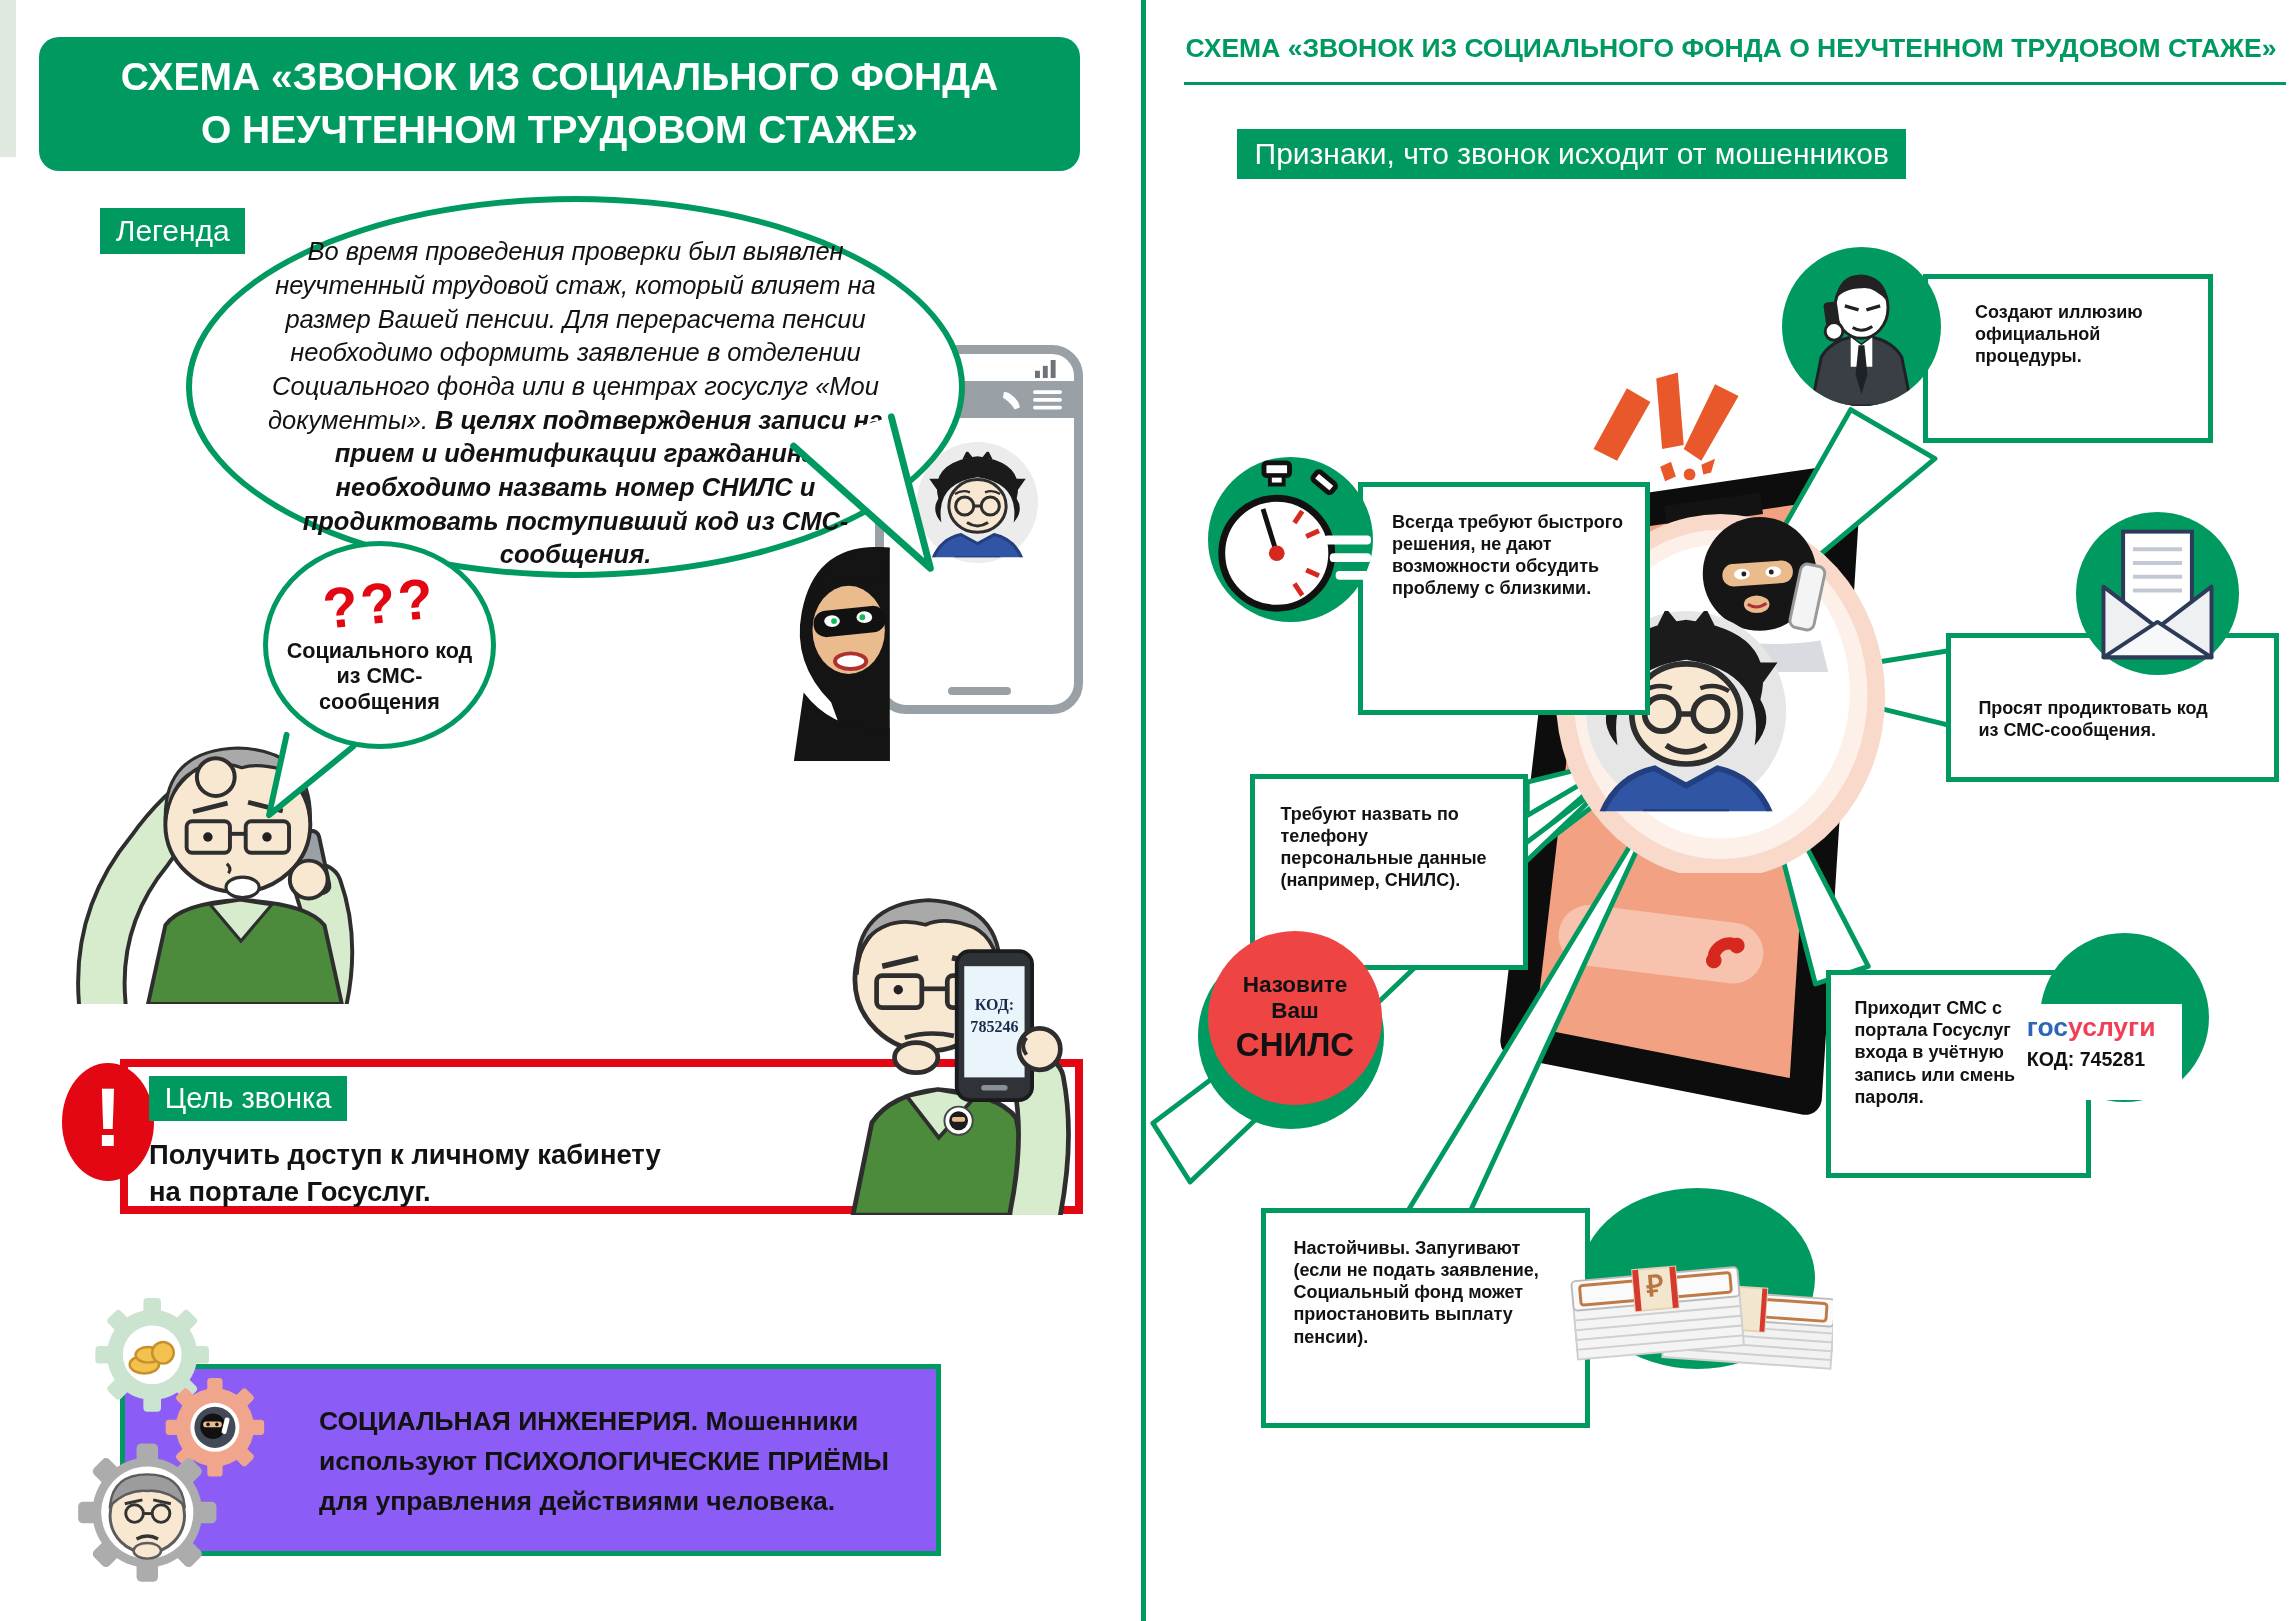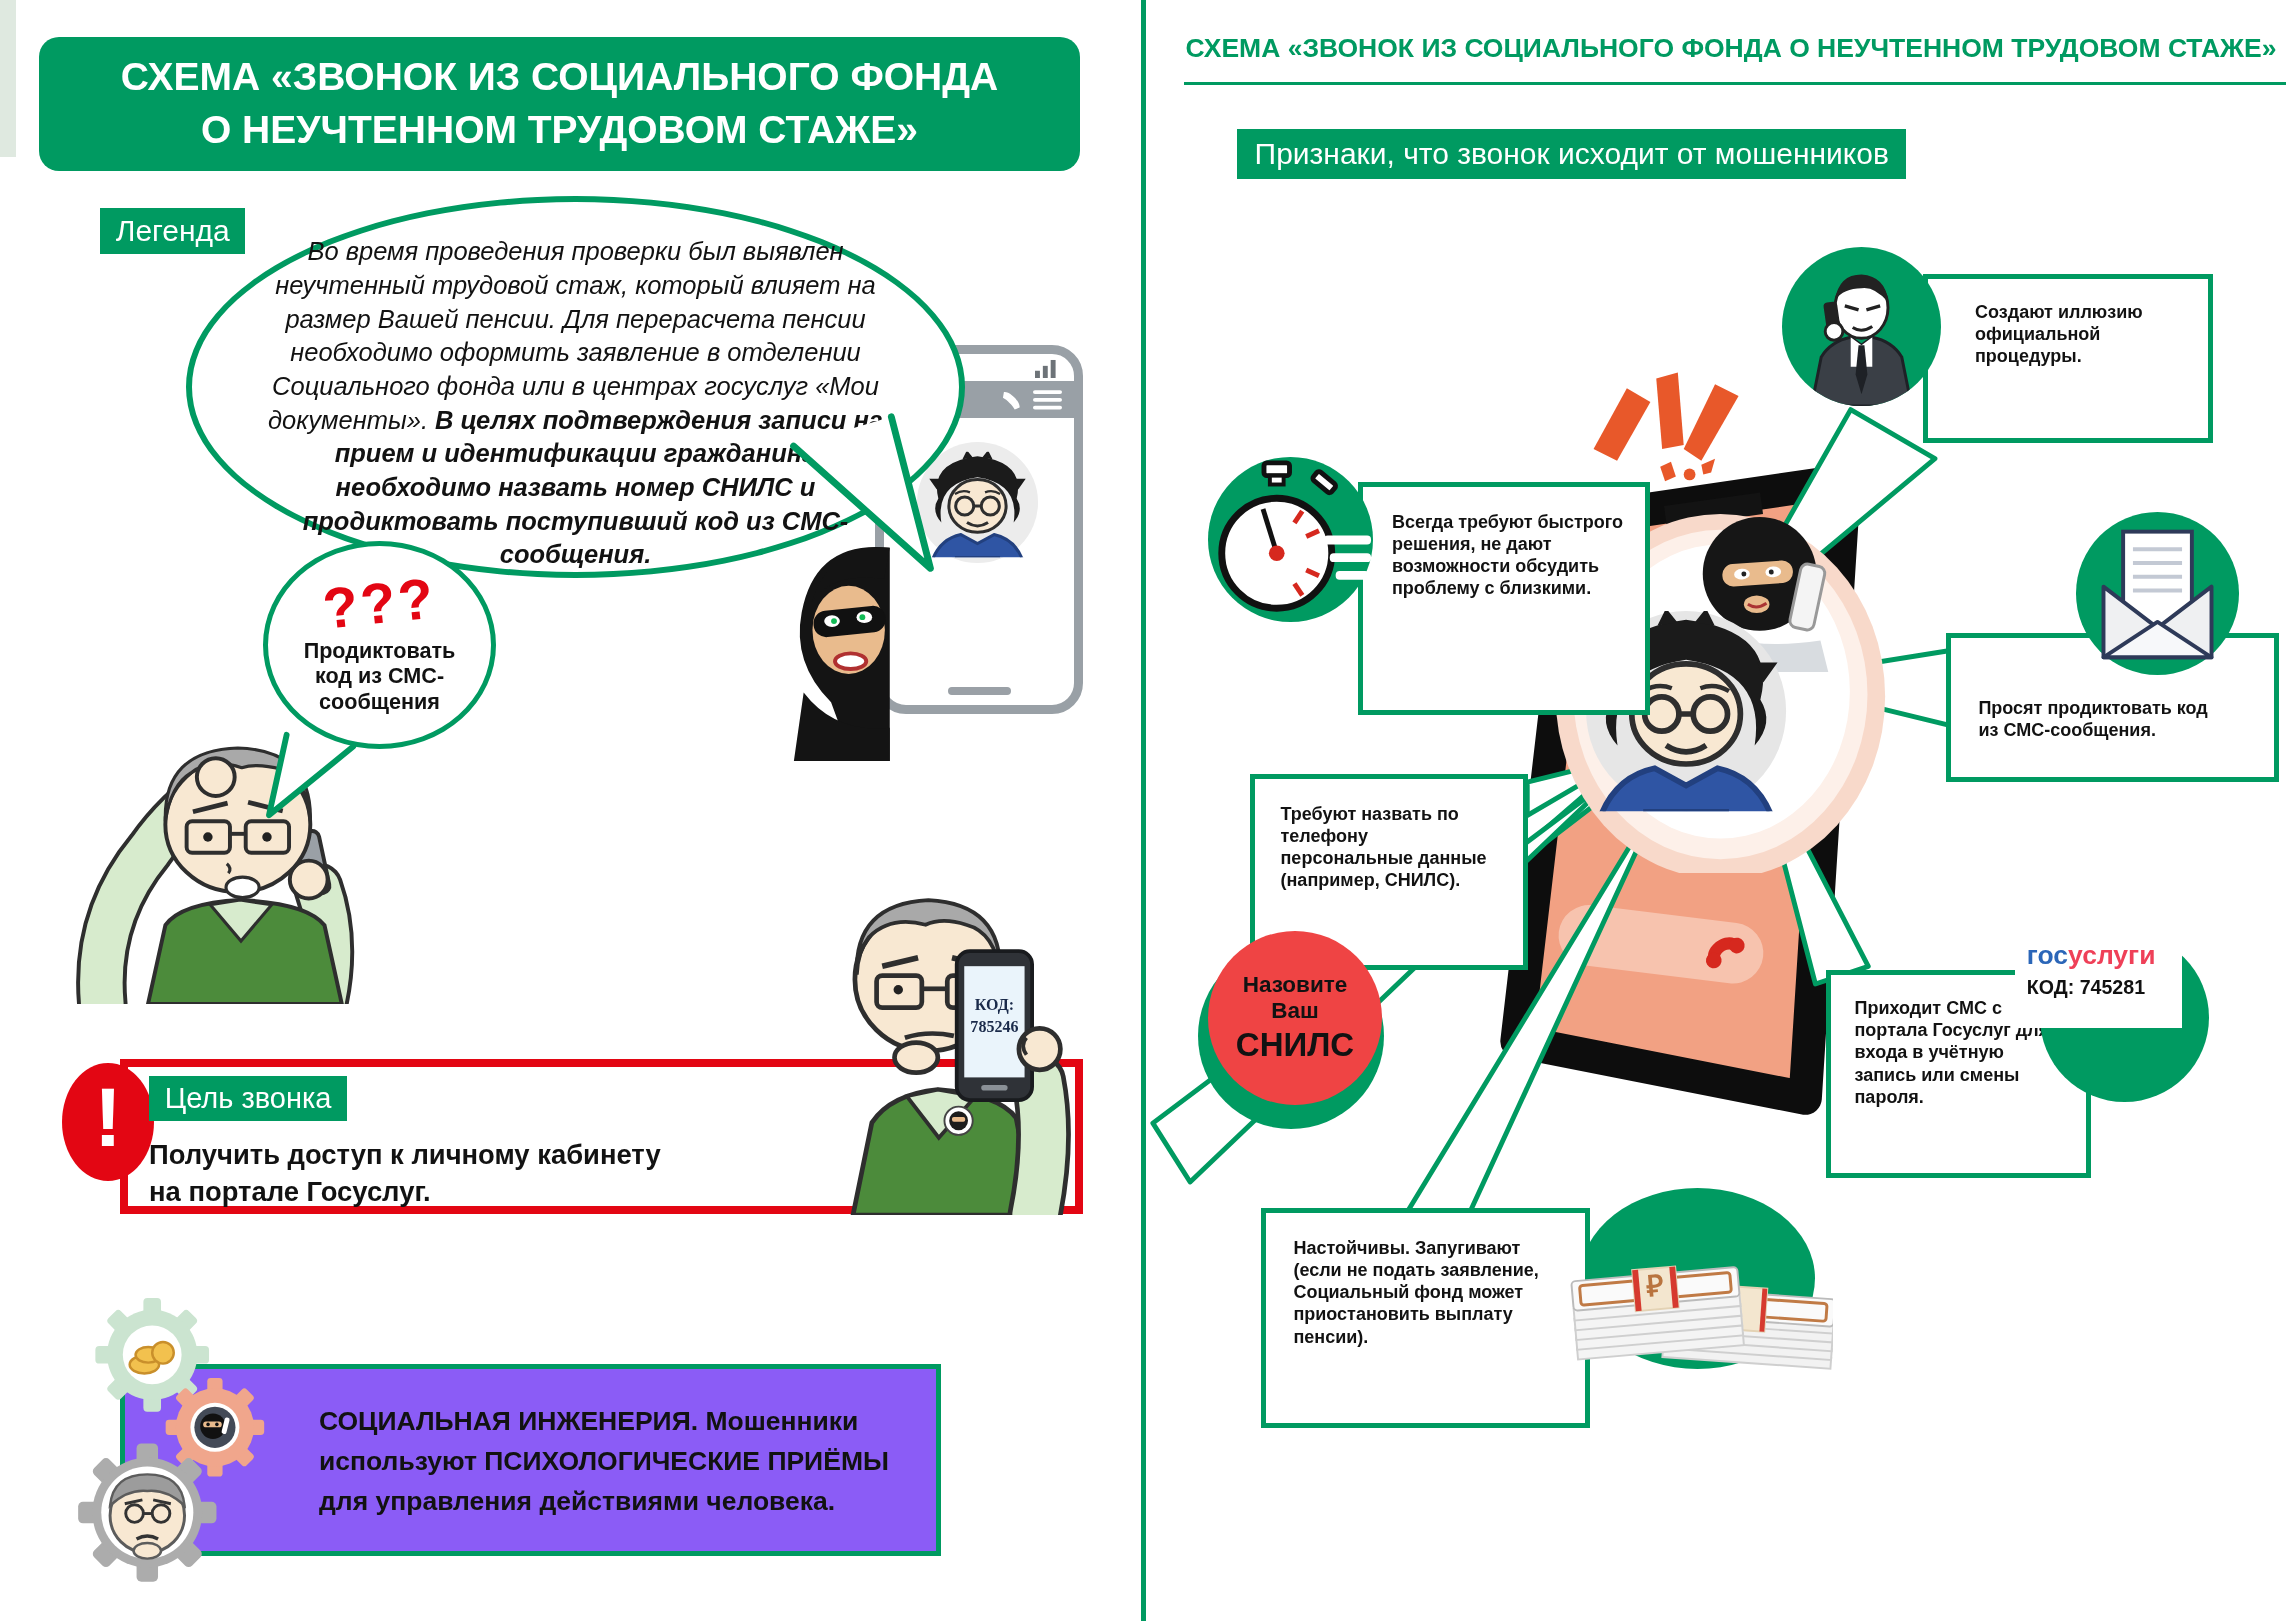--- a/index.html
+++ b/index.html
@@ -108,21 +108,21 @@
       <circle cx="61" cy="89" r="3" fill="#1b5"></circle>
     <ellipse cx="92" cy="85" rx="8" ry="6" fill="#fff"></ellipse>
       <circle cx="90" cy="85" r="3" fill="#1b5"></circle>
     <ellipse cx="78" cy="130" rx="16" ry="8" fill="#fff" stroke="#B03030" stroke-width="4"></ellipse>
     <path d="M30,162 Q62,204 118,198 L118,232 L20,232 Z" fill="#141414"></path>
   </svg>
 
   <div class="abs" style="left:263px;top:541px;width:233px;height:208px;border:5.9px solid var(--green);border-radius:50%;
               background:#fff;display:flex;flex-direction:column;align-items:center;justify-content:center;z-index:2;">
     <div style="color:var(--red);font-weight:700;font-size:57px;line-height:1;letter-spacing:2.9px;transform:rotate(-6deg);">???</div>
-    <div style="font-weight:700;font-size:21.6px;line-height:1.2;text-align:center;width:186px;margin-top:5.9px;color:var(--ink);">Продиктовать код из СМС-сообщения</div>
+    <div style="font-weight:700;font-size:21.6px;line-height:1.2;text-align:center;width:186px;margin-top:5.9px;color:var(--ink);">Социального код из СМС-сообщения</div>
   </div>
   <svg class="abs" style="left:257px;top:727px;z-index:2;" width="118" height="94" viewBox="0 0 120 96">
     <path d="M98,20 L12,90 L30,8" fill="#fff" stroke="#009A61" stroke-width="6" stroke-linejoin="round" stroke-linecap="round"></path>
   </svg>
 
   <svg class="abs" style="left:54px;top:681px;" width="333" height="323" viewBox="0 0 420 410">
     <g stroke-linecap="round">
       <path d="M60,410 Q50,300 120,215 Q155,165 205,132" fill="none" stroke="#2e2e2e" stroke-width="64"></path>
       <path d="M60,410 Q50,300 120,215 Q155,165 205,132" fill="none" stroke="#D7EBCD" stroke-width="54"></path>
       <path d="M340,410 Q358,330 334,262" fill="none" stroke="#2e2e2e" stroke-width="64"></path>
@@ -361,21 +361,21 @@
               display:flex;flex-direction:column;align-items:center;justify-content:center;color:var(--ink);">
     <div style="font-weight:700;font-size:22.5px;">Назовите</div>
     <div style="font-weight:700;font-size:22.5px;">Ваш</div>
     <div style="font-weight:700;font-size:33px;margin-top:2px;">СНИЛС</div>
   </div>
 
   <div class="abs callout" style="left:1826px;top:970px;width:265px;height:208px;padding:21.6px 15.7px 15.7px 23.5px;">
     <span>Приходит СМС с портала Госуслуг для входа в учётную запись или смены пароля.</span>
   </div>
   <div class="abs circle" style="left:2040px;top:933px;width:169px;height:169px;background:var(--green);z-index:6;"></div>
-  <div class="abs" style="left:2015px;top:932px;width:167px;height:96px;background:#fff;z-index:7;padding:9.8px 11.8px;">
+  <div class="abs" style="left:2015px;top:1004px;width:167px;height:96px;background:#fff;z-index:7;padding:9.8px 11.8px;">
     <div style="font-weight:700;font-size:26.5px;line-height:1;">
       <span style="color:#2B66B8;">гос</span><span style="color:#EF4058;">услуги</span>
     </div>
     <div style="font-weight:700;font-size:19.6px;color:#111;margin-top:7.8px;">КОД: 745281</div>
   </div>
 
   <div class="abs" style="left:1580px;top:1188px;width:235px;height:181px;border-radius:50%;background:var(--green);z-index:4;"></div>
   <div class="abs callout" style="left:1261px;top:1208px;width:329px;height:220px;padding:23.5px 17.6px 17.6px 27.4px;">
     <span>Настойчивы. Запугивают (если не подать заявление, Социальный фонд может приостановить выплату пенсии).</span>
   </div>

